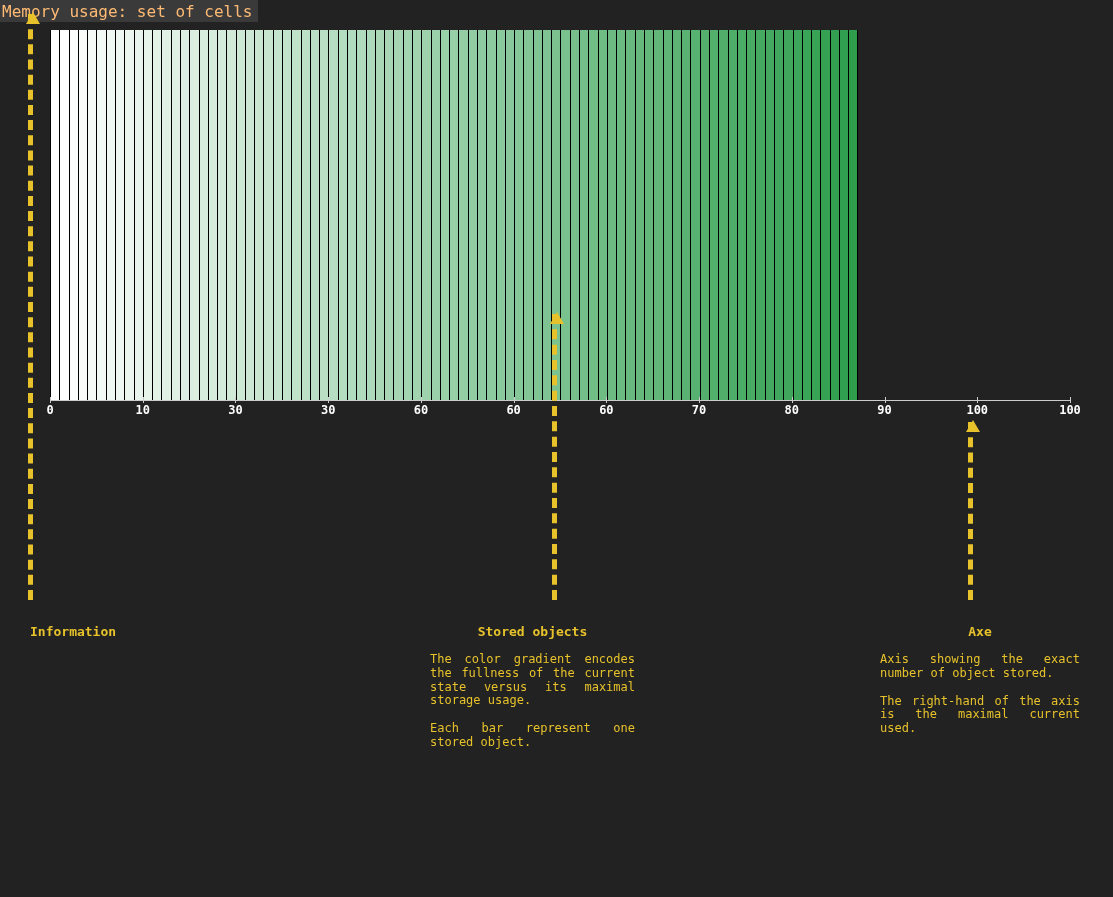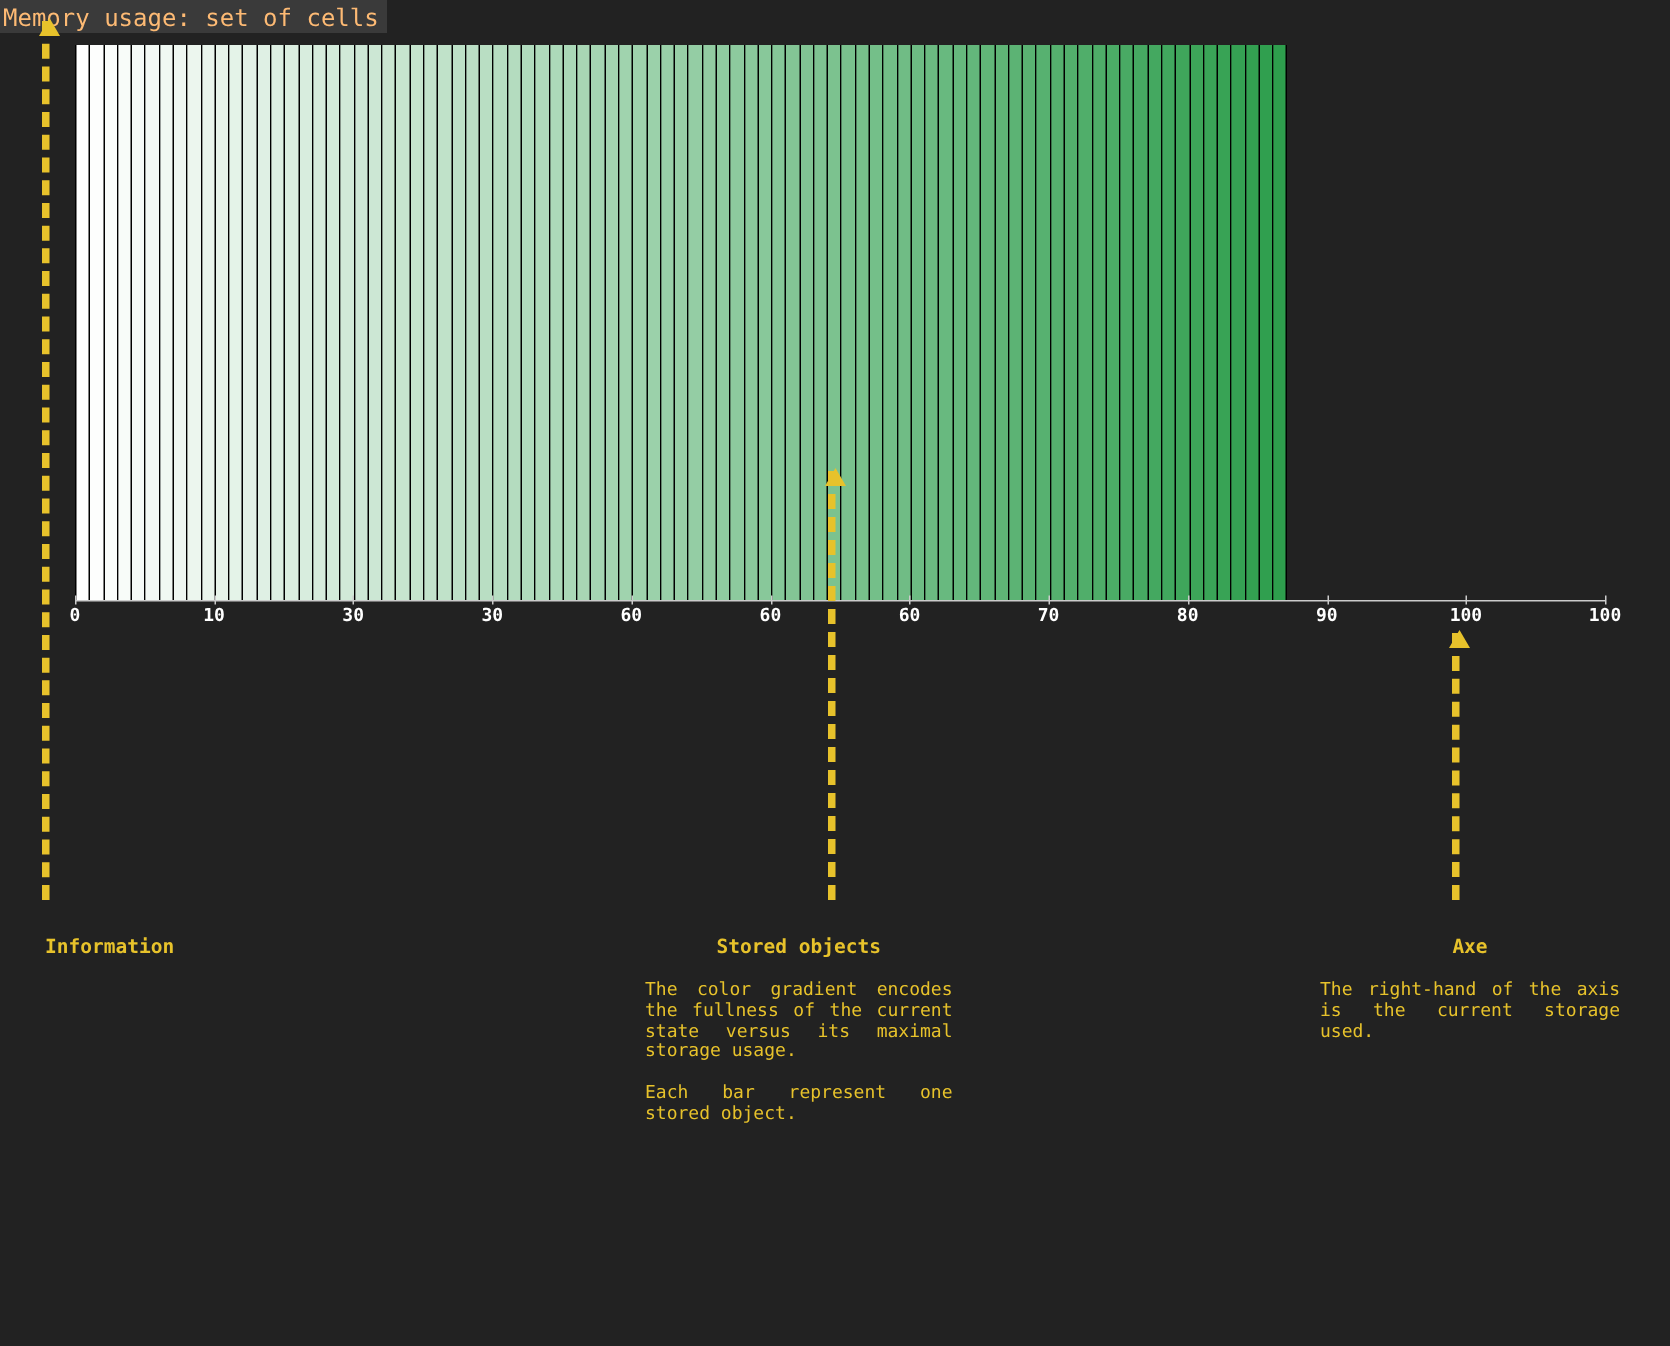--- a/index.html
+++ b/index.html
@@ -179,14 +179,15 @@
 <div class="note" style="left:30px;top:624px;width:195px">
   <h4>Information</h4>
 </div>
 <div class="note" style="left:430px;top:624px;width:205px">
   <h4 style="text-align:center">Stored objects</h4>
   <p>The color gradient encodes the fullness of the current state versus its maximal storage usage.</p>
   <p>Each bar represent one stored object.</p>
 </div>
 <div class="note" style="left:880px;top:624px;width:200px">
   <h4 style="text-align:center">Axe</h4>
-  <p>The right-hand of the axis is the current storage used.</p>
+  <p>Axis showing the exact number of object stored.</p>
+  <p>The right-hand of the axis is the maximal current used.</p>
 </div>
 
 </body></html>

